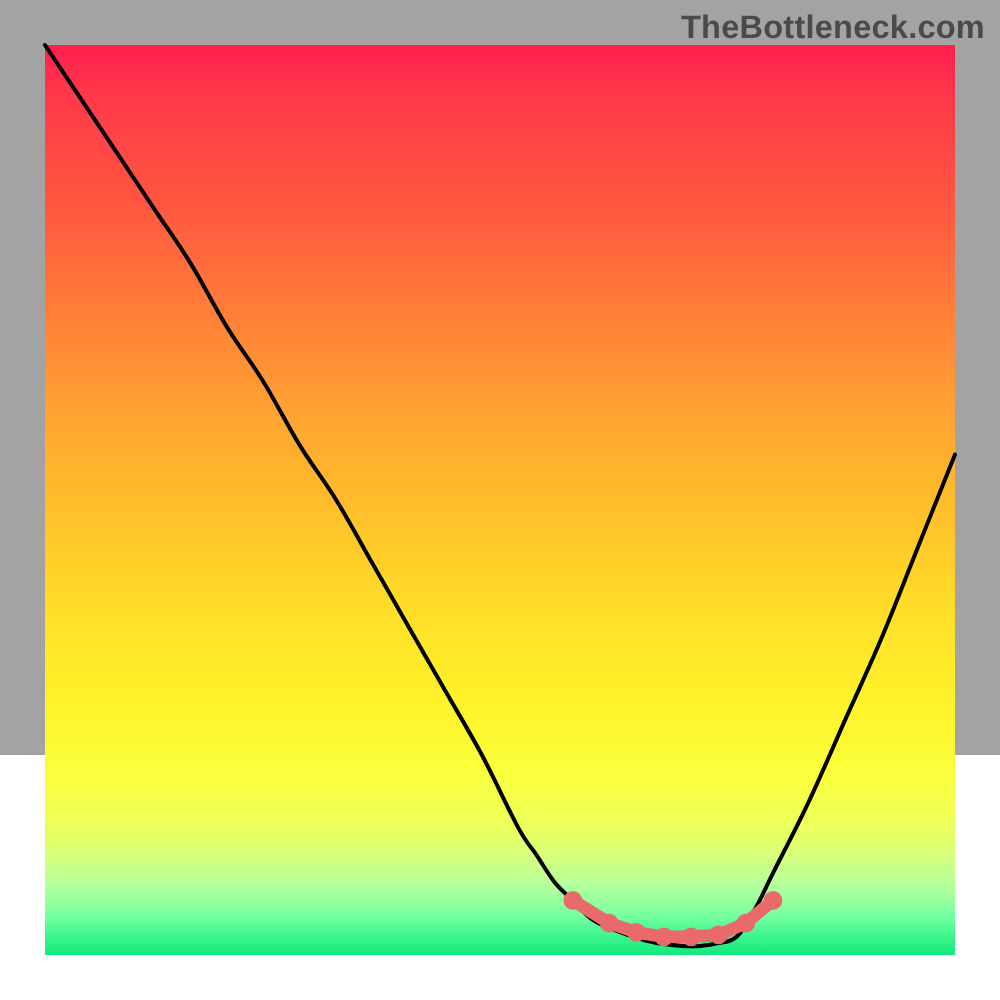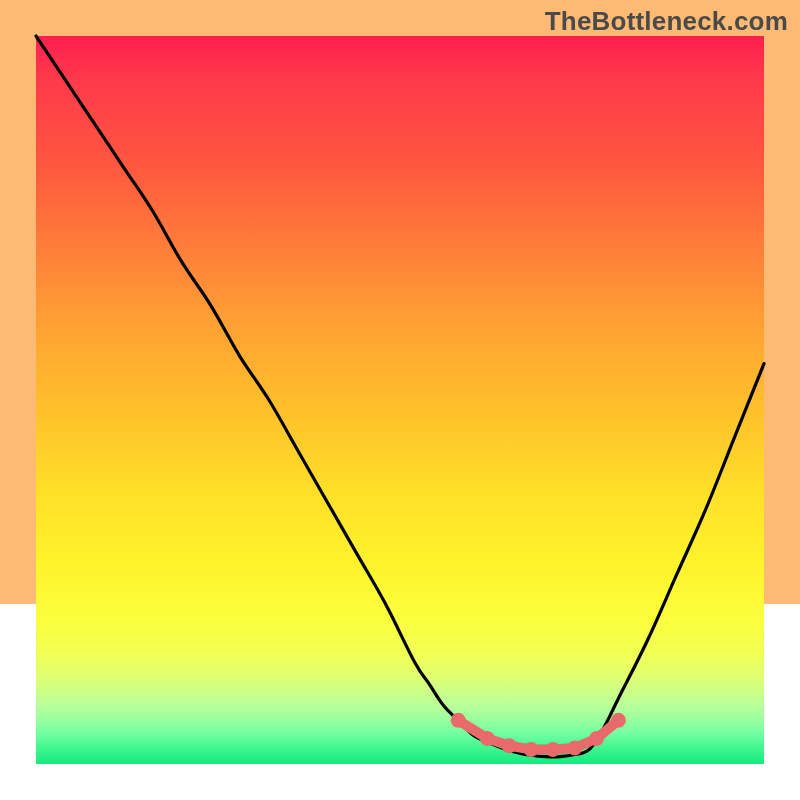--- a/index.html
+++ b/index.html
@@ -1,19 +1,19 @@
 <!DOCTYPE html>
 <html><head>
 <meta charset="utf-8">
 <style>
   * { margin: 0; padding: 0; box-sizing: border-box; }
   html, body { width: 800px; height: 800px; overflow: hidden; }
   .frame {
     width: 800px; height: 604px;
-    background: #fdba74;
+    background: #a3a3a3;
     position: relative;
   }
   .watermark {
     position: absolute;
     top: 6px;
     right: 12px;
     font-family: Arial, Helvetica, sans-serif;
     font-size: 26px;
     font-weight: 600;
     color: #4a4a4a;

